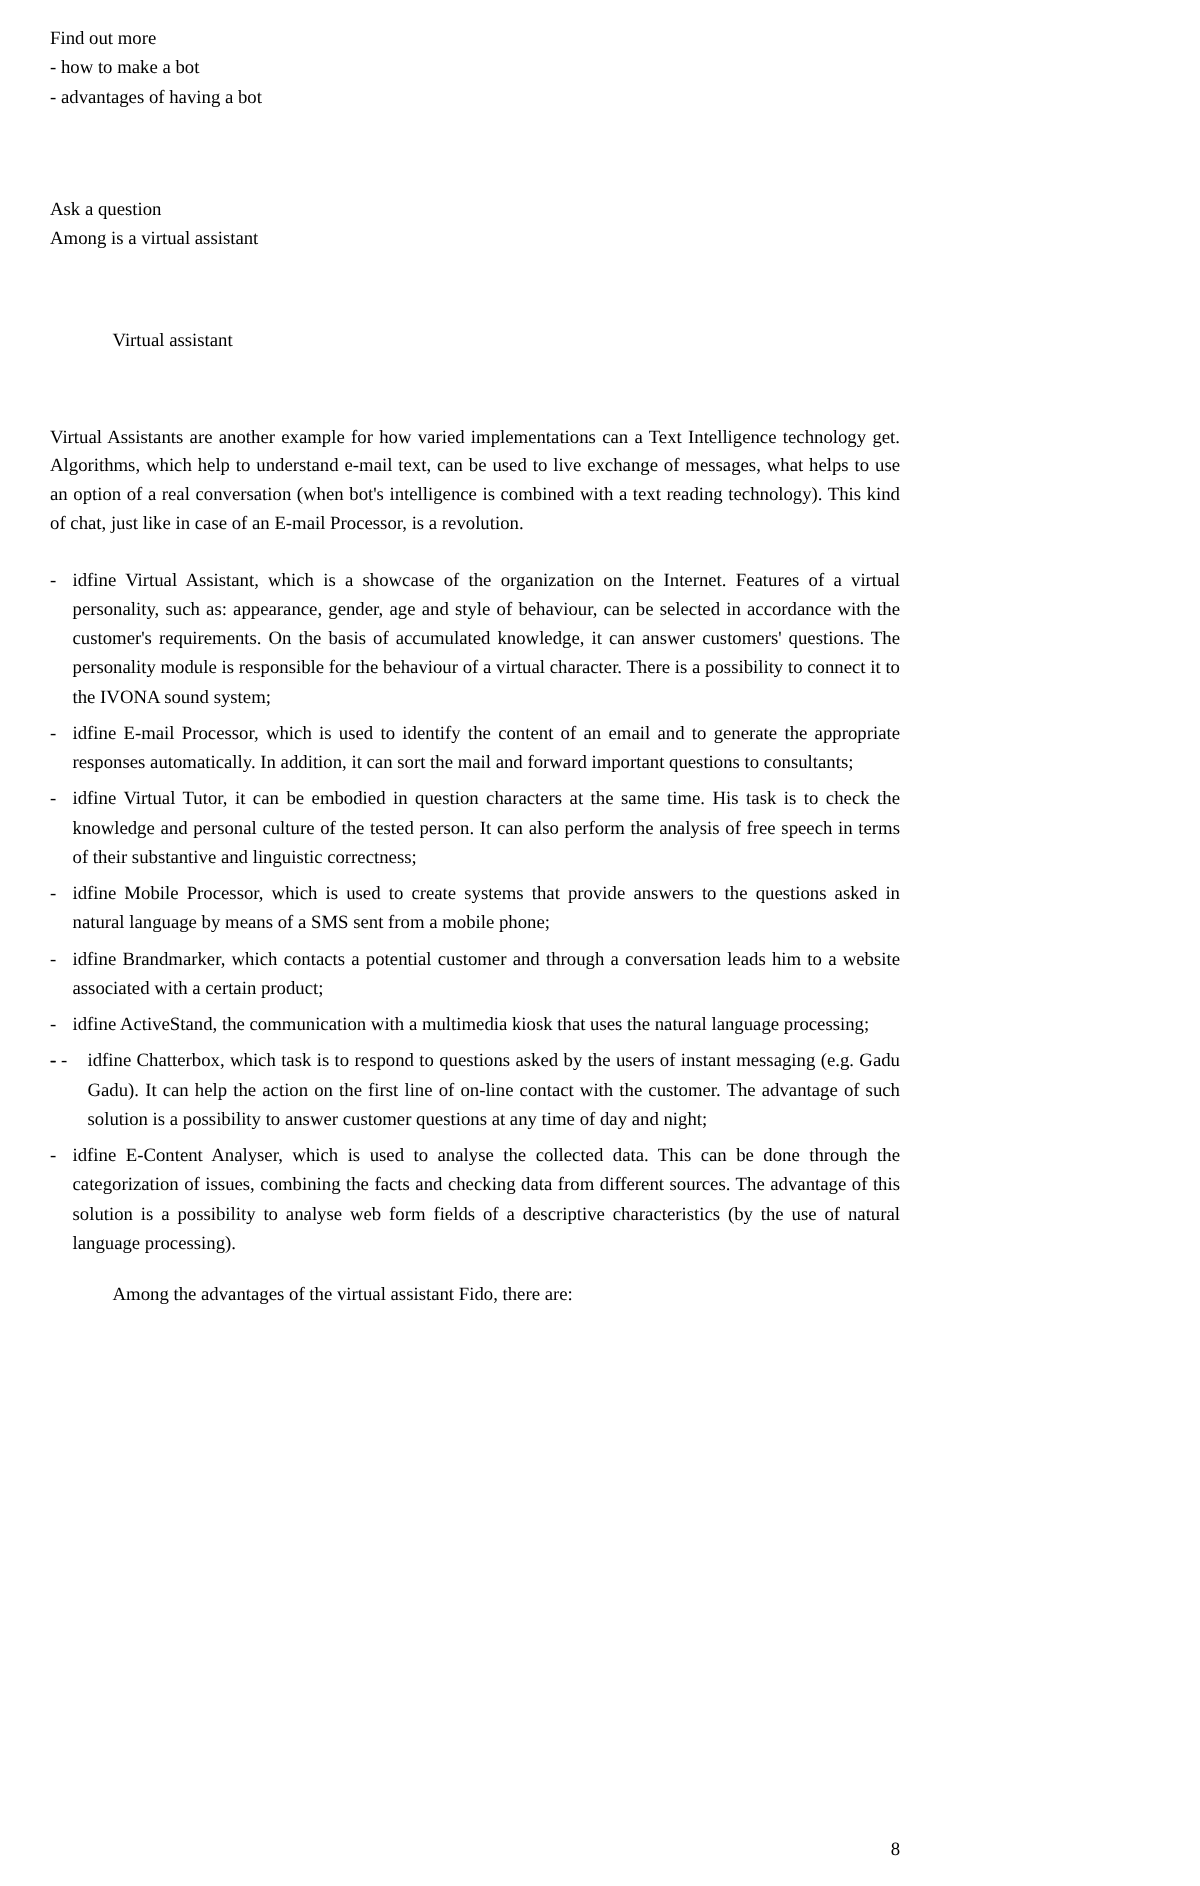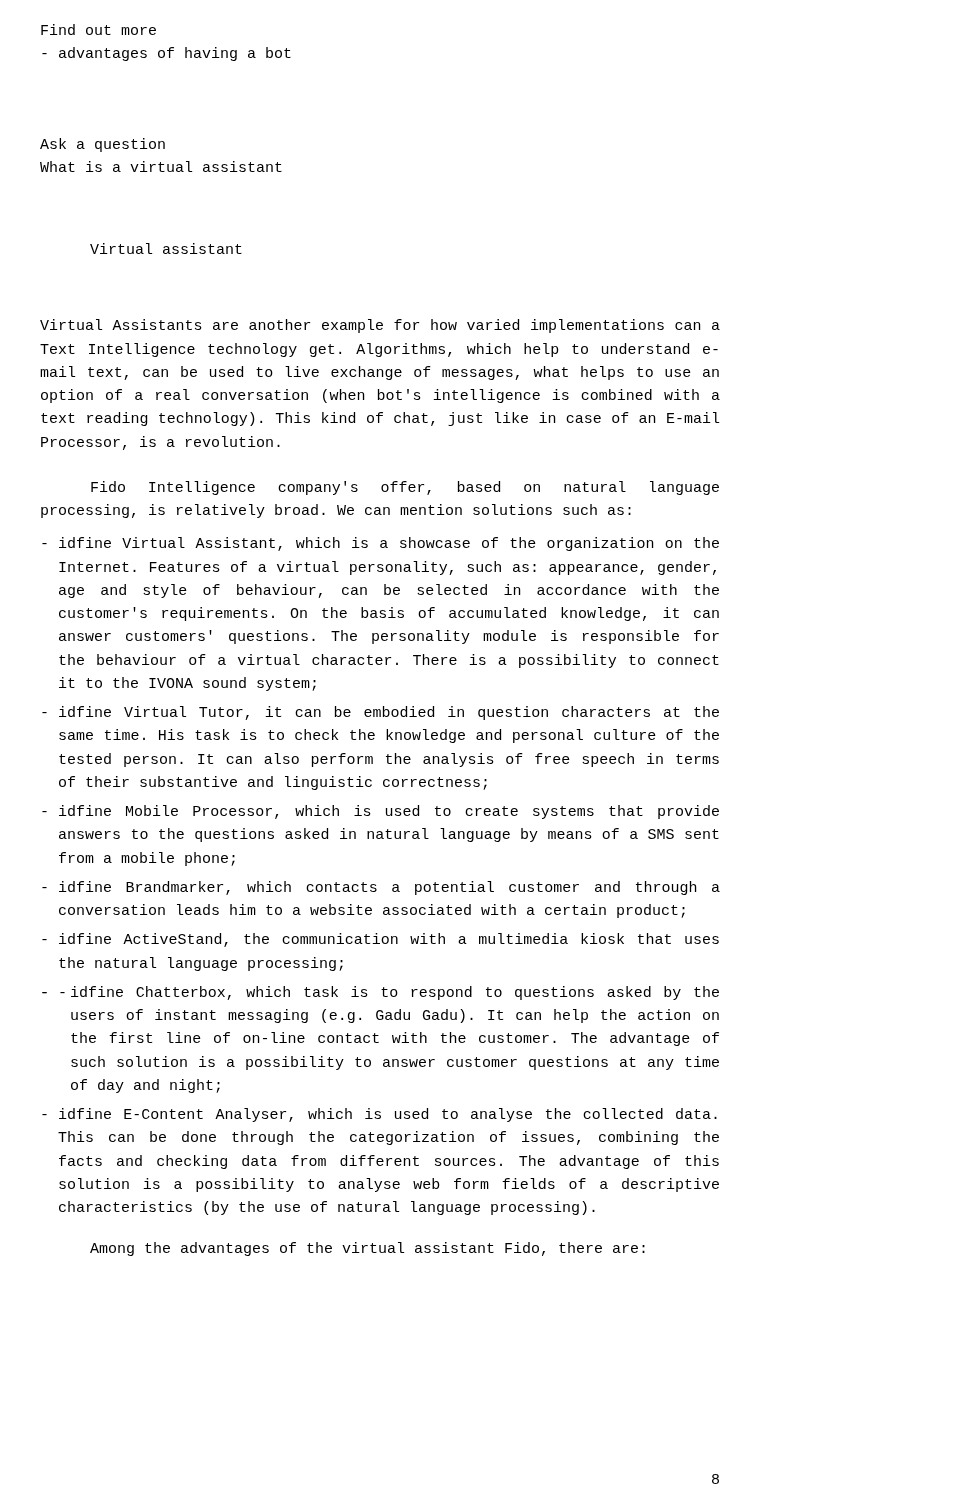--- a/index.html
+++ b/index.html
@@ -16,21 +16,20 @@
       width: 960px;
       min-height: 1509px;
       position: relative;
     }
 
     .page-container {
       width: 760px;
       min-height: 1509px;
       padding: 20px 40px 64px 40px;
       position: relative;
-      font-family: Liberation Mono, monospace;
     }
 
     .intro-list {
       margin-bottom: 18px;
       line-height: 1.5;
     }
 
     .intro-list p {
       margin: 0;
       line-height: 1.55;
@@ -85,51 +84,52 @@
       height: 18px;
     }
   </style>
 </head>
 <body>
 
 <div class="page-container">
 
   <div class="intro-list">
     <p>Find out more</p>
+    <p>- how to make a bot</p>
     <p>- advantages of having a bot</p>
   </div>
 
   <div class="spacer-lg"></div>
 
   <div class="section-block">
     <p>Ask a question</p>
-    <p>What is a virtual assistant</p>
+    <p>Among is a virtual assistant</p>
   </div>
 
   <div class="spacer-lg"></div>
 
   <div class="section-block">
     <p style="text-indent: 50px;">Virtual assistant</p>
   </div>
 
   <div class="spacer"></div>
 
   <div class="section-block">
     <p>Virtual Assistants are another example for how varied implementations can a Text Intelligence technology get. Algorithms, which help to understand e-mail text, can be used to live exchange of messages, what helps to use an option of a real conversation (when bot's intelligence is combined with a text reading technology). This kind of chat, just like in case of an E-mail Processor, is a revolution.</p>
   </div>
 
   <div class="spacer"></div>
 
-  <div class="indented-paragraph">
-    <span>Fido Intelligence company's offer, based on natural language processing, is relatively broad. We can mention solutions such as:</span>
-  </div>
 
   <ul class="bullet-list">
     <li>
       <span>idfine Virtual Assistant, which is a showcase of the organization on the Internet. Features of a virtual personality, such as: appearance, gender, age and style of behaviour, can be selected in accordance with the customer's requirements.  On the basis of accumulated knowledge, it can answer customers' questions. The personality module is responsible for the behaviour of a virtual character. There is a possibility to connect it to the IVONA sound system;</span>
+    </li>
+    <li>
+      <span>idfine E-mail Processor, which is used to identify the content of an email and to generate the appropriate responses automatically. In addition, it can sort the mail and forward important questions to consultants;</span>
     </li>
     <li>
       <span>idfine Virtual Tutor, it can be embodied in question characters at the same time. His task is to check the knowledge and personal culture of the tested person. It can also perform the analysis of free speech in terms of their substantive and linguistic correctness;</span>
     </li>
     <li>
       <span>idfine Mobile Processor, which is used to create systems that provide answers to the questions asked in natural language by means of a SMS sent from a mobile phone;</span>
     </li>
     <li>
       <span>idfine Brandmarker, which contacts a potential customer and through a conversation leads him to a website associated with a certain product;</span>
     </li>

